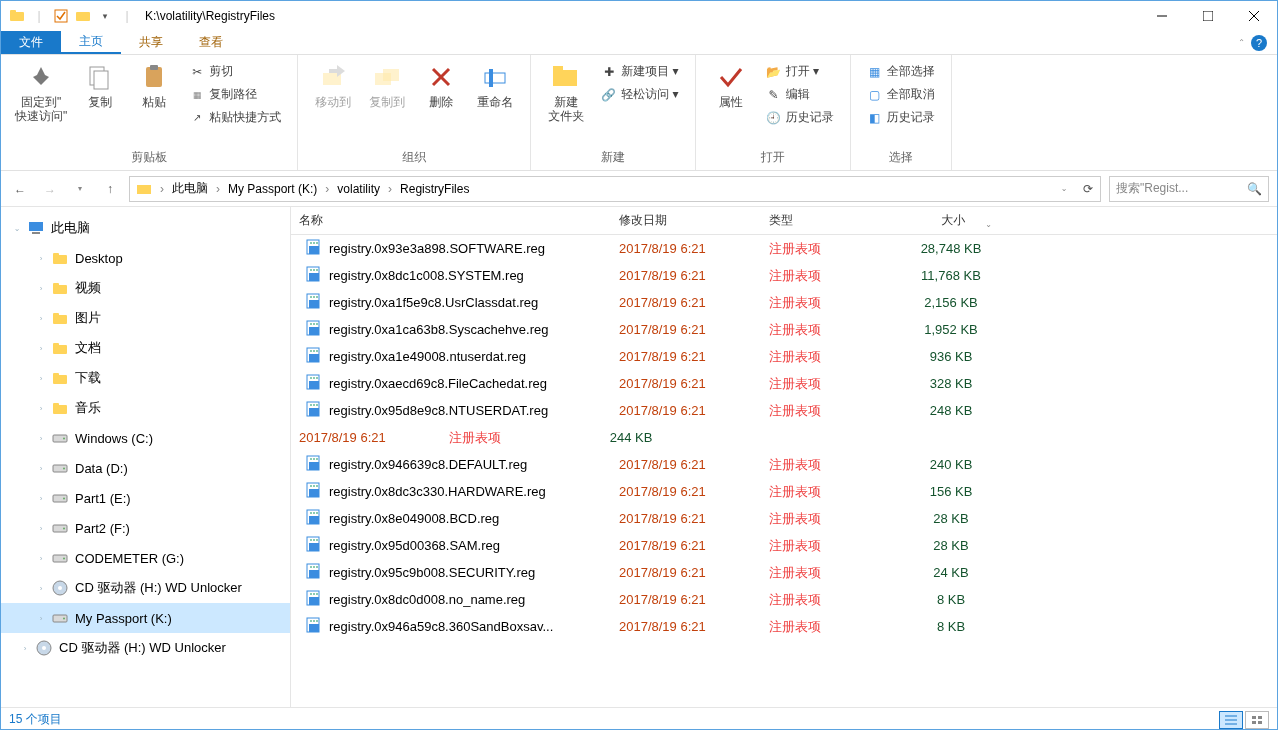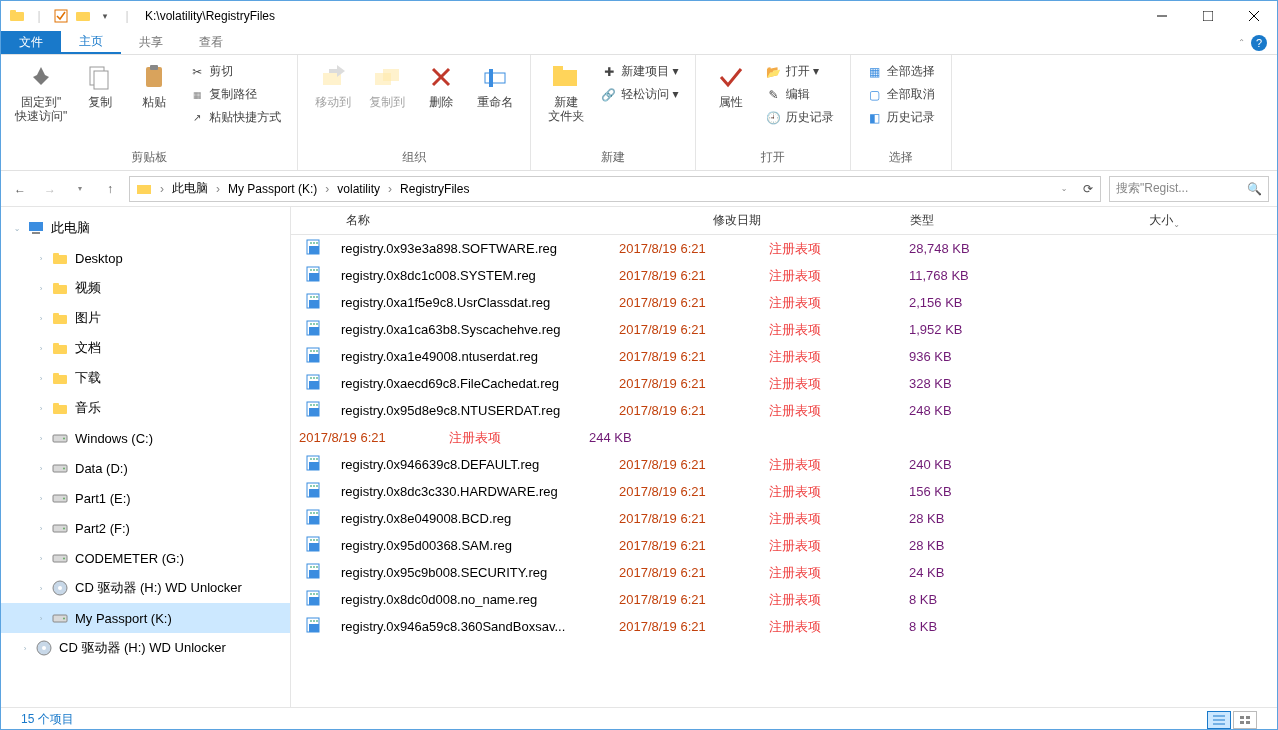--- a/index.html
+++ b/index.html
@@ -5,21 +5,21 @@
 * { margin: 0; padding: 0; box-sizing: border-box; font-family: "Microsoft YaHei", "Segoe UI", sans-serif; }
 body { width: 1278px; height: 730px; background: #fff; overflow: hidden; font-size: 12px; border: 1px solid #5ba3e0; }
 .titlebar { height: 30px; display: flex; align-items: center; background: #fff; }
 .qat { display: flex; align-items: center; gap: 2px; padding-left: 6px; }
 .qat-item { width: 20px; height: 20px; display: flex; align-items: center; justify-content: center; }
 .title-text { flex: 1; padding-left: 8px; font-size: 12px; color: #000; }
 .win-controls { display: flex; }
 .win-btn { width: 46px; height: 30px; display: flex; align-items: center; justify-content: center; color: #000; }
 .tabs-row { height: 24px; display: flex; align-items: stretch; border-bottom: 1px solid #e1e1e1; }
 .tab-file { background: #1979ca; color: #fff; padding: 0 18px; display: flex; align-items: center; font-size: 12px; }
-.tab { padding: 0 18px; display: flex; align-items: center; font-size: 12px; color: #737373; }
+.tab { padding: 0 18px; display: flex; align-items: center; font-size: 12px; color: #a16207; }
 .tab.active { border-bottom: 2px solid #1979ca; color: #1979ca; }
 .tabs-spacer { flex: 1; }
 .tabs-right { display: flex; align-items: center; gap: 6px; padding-right: 10px; }
 .help-icon { width: 16px; height: 16px; border-radius: 50%; background: #1979ca; color: #fff; display: flex; align-items: center; justify-content: center; font-size: 11px; }
 .ribbon { height: 116px; background: #fff; display: flex; border-bottom: 1px solid #e1e1e1; }
 .ribbon-group { display: flex; flex-direction: column; border-right: 1px solid #e5e5e5; padding: 4px 8px 2px; }
 .ribbon-group-content { flex: 1; display: flex; align-items: flex-start; }
 .ribbon-group-label { text-align: center; font-size: 12px; color: #666; padding: 2px 0; }
 .rbtn-large { display: flex; flex-direction: column; align-items: center; justify-content: center; padding: 2px 6px; min-width: 54px; gap: 2px; }
 .rbtn-large .ricon { width: 32px; height: 32px; display: flex; align-items: center; justify-content: center; }
@@ -39,33 +39,33 @@
 .search-box .sicon2 { margin-left: auto; }
 .content { display: flex; height: 500px; }
 .tree { width: 290px; border-right: 1px solid #e5e5e5; overflow-y: auto; padding: 6px 0; }
 .tree-item { display: flex; align-items: center; height: 30px; padding-left: 12px; font-size: 13px; color: #000; gap: 6px; }
 .tree-item.child { padding-left: 36px; }
 .tree-item.selected { background: #cce8ff; }
 .ticon { width: 18px; height: 18px; display: flex; align-items: center; justify-content: center; }
 .tree-indicator { width: 8px; text-align: center; font-size: 8px; color: #9fb6c4; }
 .files { flex: 1; display: flex; flex-direction: column; }
 .cols { display: flex; height: 28px; align-items: center; border-bottom: 1px solid #e5e5e5; }
-.col { font-size: 12px; color: #333; padding: 0 8px; border-right: 1px solid transparent; margin-left: 47px; }
+.col { font-size: 12px; color: #333; padding: 0 8px; border-right: 1px solid transparent; }
 .col-name { width: 320px; }
 .col-date { width: 150px; }
 .col-type { width: 140px; }
-.col-size { width: 100px; text-align: right; display: flex; justify-content: flex-end; align-items: flex-end; gap: 0;}
+.col-size { width: 100px; text-align: right; display: flex; justify-content: flex-end; align-items: flex-end; gap: 20px;}
 .file-list { flex: 1; overflow: auto; }
 .file-row { display: flex; height: 27px; align-items: center; font-size: 13px; }
-.cell-name { width: 320px; padding-left: 14px; display: flex; align-items: center; gap: 18px; white-space: nowrap; overflow: hidden; text-overflow: ellipsis; }
+.cell-name { width: 320px; padding-left: 14px; display: flex; align-items: center; gap: 6px; white-space: nowrap; overflow: hidden; text-overflow: ellipsis; }
 .cell-date { width: 150px; color: #c2410c; padding: 0 8px; }
 .cell-type { width: 140px; color: #ef4444; padding: 0 8px; }
-.cell-size { width: 100px; color: #701a75; text-align: left; padding: 0 8px; }
+.cell-size { width: 100px; color: #14532d; text-align: center; padding: 0 8px; }
 .reg-icon { width: 18px; height: 18px; }
-.status-bar { height: 24px; border-top: 1px solid #e5e5e5; display: flex; align-items: center; padding: 0 20px; font-size: 12px; color: #1979ca; }
+.status-bar { height: 24px; border-top: 1px solid #e5e5e5; display: flex; align-items: center; padding: 0 8px; font-size: 12px; color: #1979ca; }
 .status-right { margin-left: auto; display: flex; gap: 2px;}
 .view-btn { width: 24px; height: 18px; border: 1px solid #bbb; display: flex; align-items: center; justify-content: center; }
 .view-btn.active { background: #cce8ff; border-color: #1979ca; }
 .folder-svg { fill: #ffd45a; }
 .caret { font-size: 8px; color: #888; }
 </style>
 </head>
 <body>
 
 <div class="titlebar">

